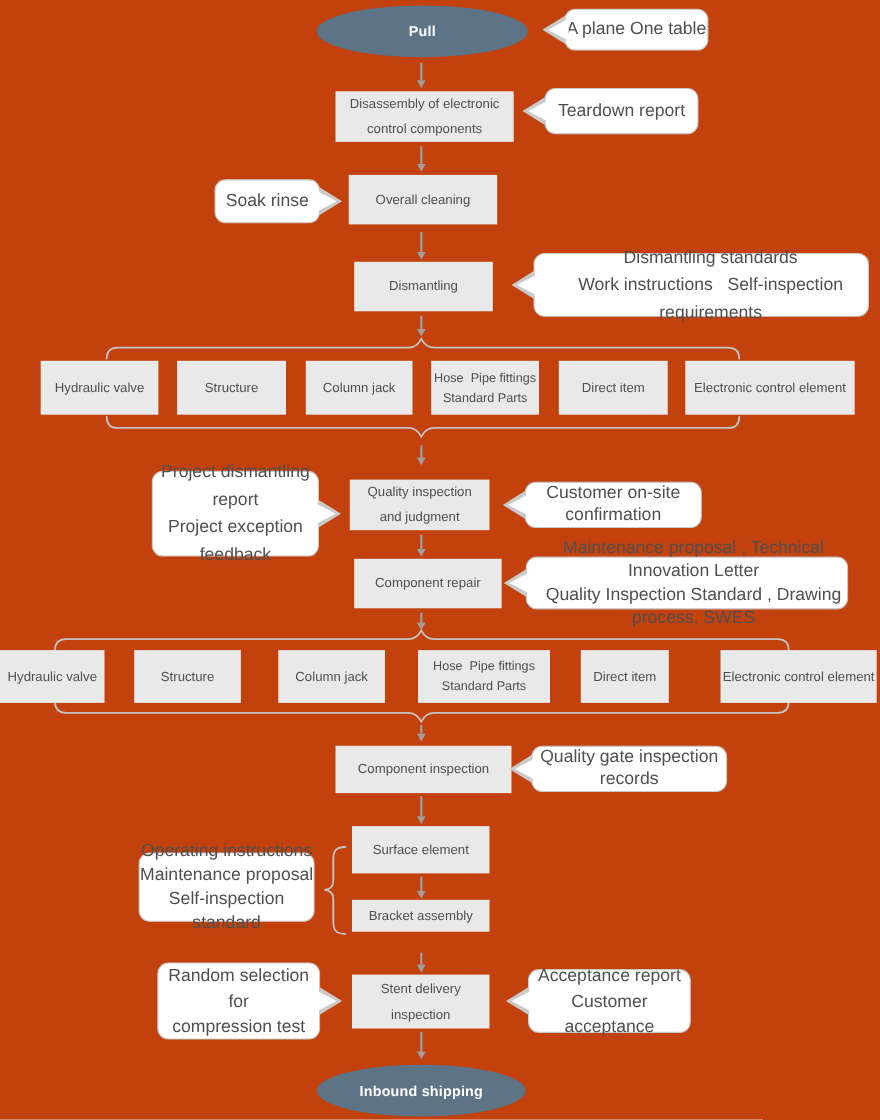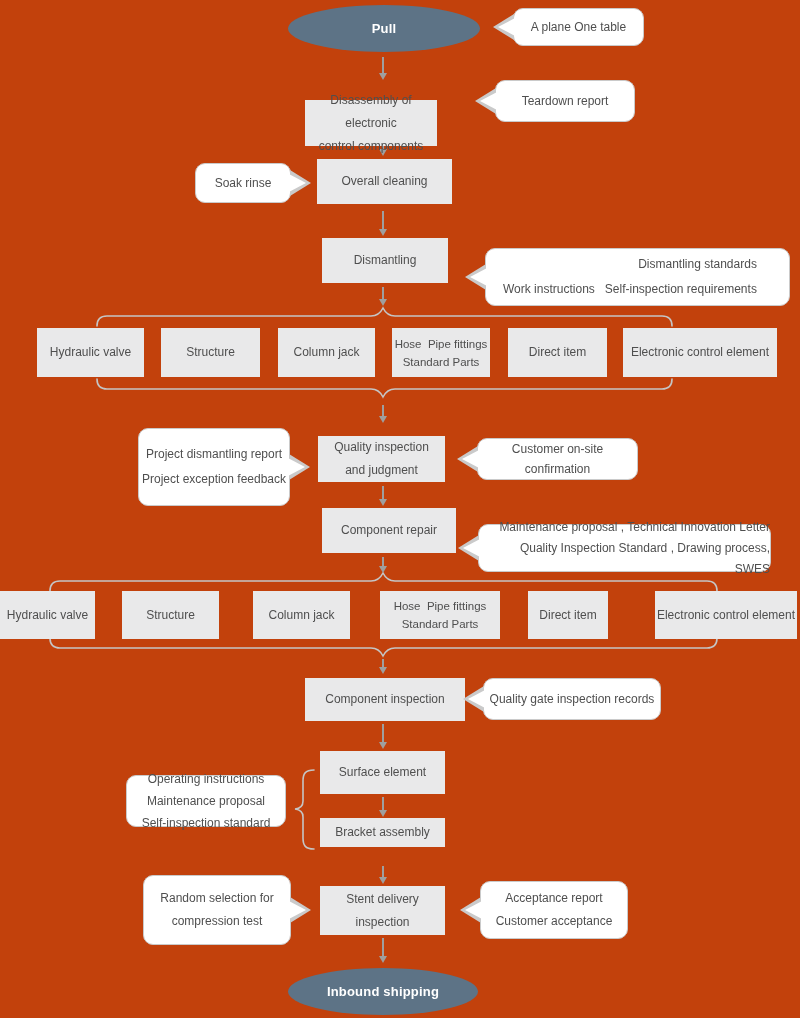--- a/index.html
+++ b/index.html
@@ -13,24 +13,24 @@
   .box .t2{line-height:23px;}
   .box .tt{line-height:18px;font-size:11.5px;}
 
   
   .oval{position:absolute;background:#5d7386;border-radius:50%;display:flex;align-items:center;
         justify-content:center;color:#fff;font-weight:bold;font-size:13px;letter-spacing:.2px;}
 
   
   .co{position:absolute;background:#fff;border:1.5px solid #cacaca;border-radius:10px;
       display:flex;align-items:center;justify-content:center;text-align:center;
-      font-size:12px;line-height:20px;box-sizing:border-box;}
+      font-size:16px;line-height:20px;box-sizing:border-box;}
   .co span{white-space:pre-line;display:block;}
-  .co.la{justify-content:flex-start;text-align:right;margin-top:18px;}
-  .fs115{font-size:12px;}
+  .co.la{justify-content:flex-start;text-align:center;}
+  .fs115{font-size:16px;}
   .lh25 span{line-height:25px;}
   .lh23 span{line-height:23px;}
   .lh22 span{line-height:22px;}
   .lh21 span{line-height:21px;}
 
   
   .tail{position:absolute;width:0;height:0;top:50%;}
   .tl-o{left:-21px;margin-top:-13px;border-top:13px solid transparent;border-bottom:13px solid transparent;border-right:21px solid #cacaca;}
   .tl-i{left:-16px;margin-top:-10px;border-top:10px solid transparent;border-bottom:10px solid transparent;border-right:19px solid #ffffff;}
   .tr-o{right:-21px;margin-top:-13px;border-top:13px solid transparent;border-bottom:13px solid transparent;border-left:21px solid #cacaca;}
@@ -72,21 +72,21 @@
   <div class="arr" style="left:382px;top:866px;height:11px"></div>
   <div class="arr" style="left:382px;top:938px;height:18px"></div>
 
   <div class="oval" style="left:288px;top:5px;width:192px;height:47px">
     <span>Pull</span>
   </div>
   <div class="oval" style="left:288px;top:968px;width:190px;height:47px">
     <span>Inbound shipping</span>
   </div>
 
-  <div class="box" style="left:305px;top:100px;width:132px;height:46px">
+  <div class="box" style="left:305px;top:83px;width:162px;height:46px">
     <span class="t2">Disassembly of electronic
 control components</span>
   </div>
   <div class="box" style="left:317px;top:159px;width:135px;height:45px">
     <span>Overall cleaning</span>
   </div>
   <div class="box" style="left:322px;top:238px;width:126px;height:45px">
     <span>Dismantling</span>
   </div>
 
@@ -196,21 +196,21 @@
     <span>Maintenance proposal , Technical Innovation Letter
 Quality Inspection Standard , Drawing process, SWES</span>
   </div>
 
   <div class="co fs115" style="left:483px;top:678px;width:178px;height:42px">
     <i class="tail tl-o"></i>
       <i class="tail tl-i"></i>
     <span>Quality gate inspection records</span>
   </div>
 
-  <div class="co lh22" style="left:126px;top:775px;width:160px;height:52px">
+  <div class="co lh22" style="left:126px;top:775px;width:160px;height:63px">
     <span>Operating instructions
 Maintenance proposal
 Self-inspection standard</span>
   </div>
 
   <div class="co lh23" style="left:143px;top:875px;width:148px;height:70px">
     <i class="tail tr-o"></i>
       <i class="tail tr-i"></i>
     <span>Random selection for
 compression test</span>

